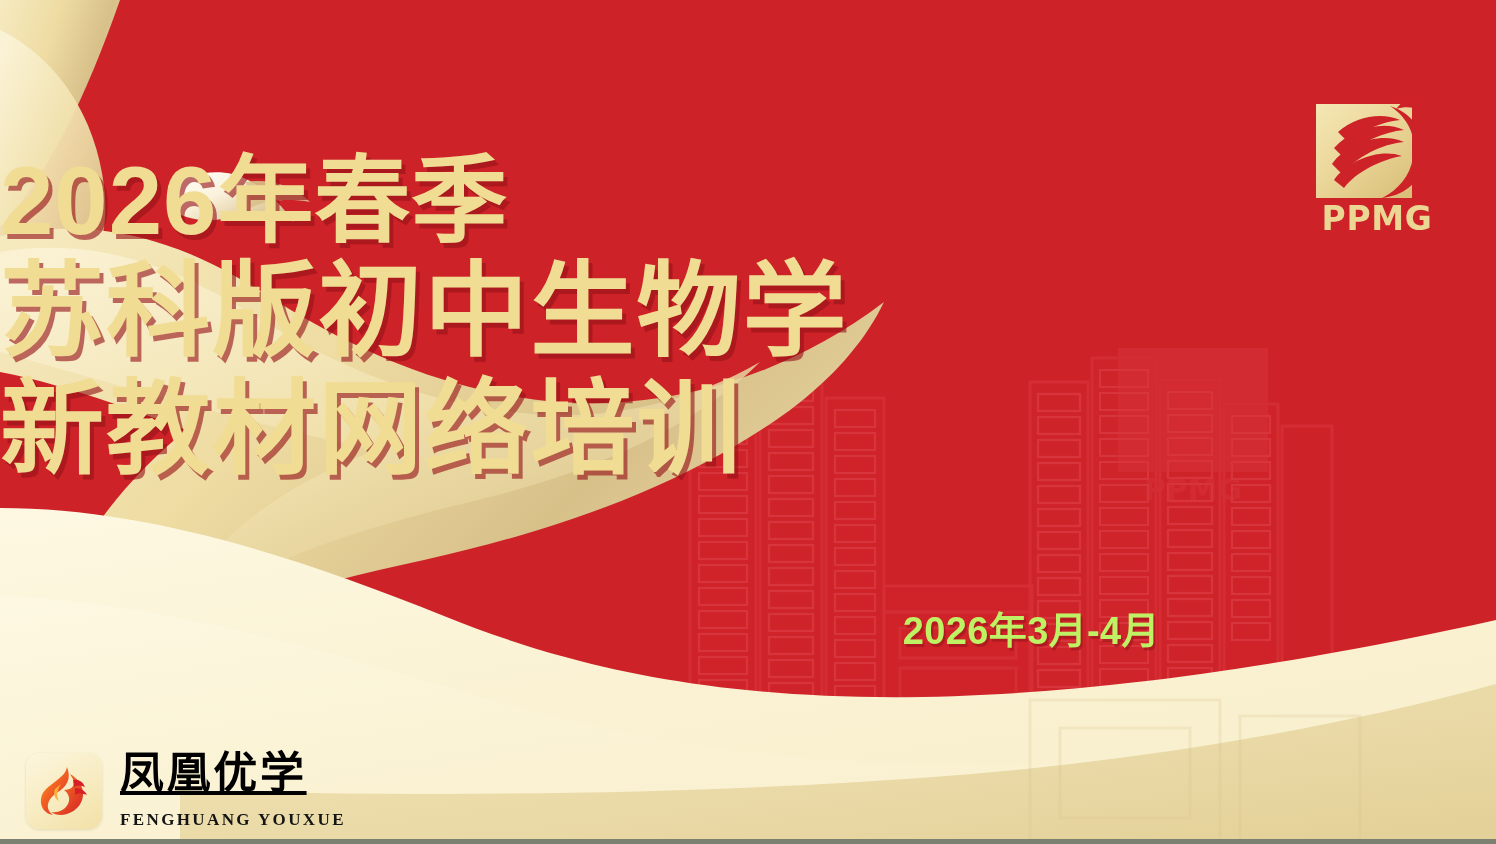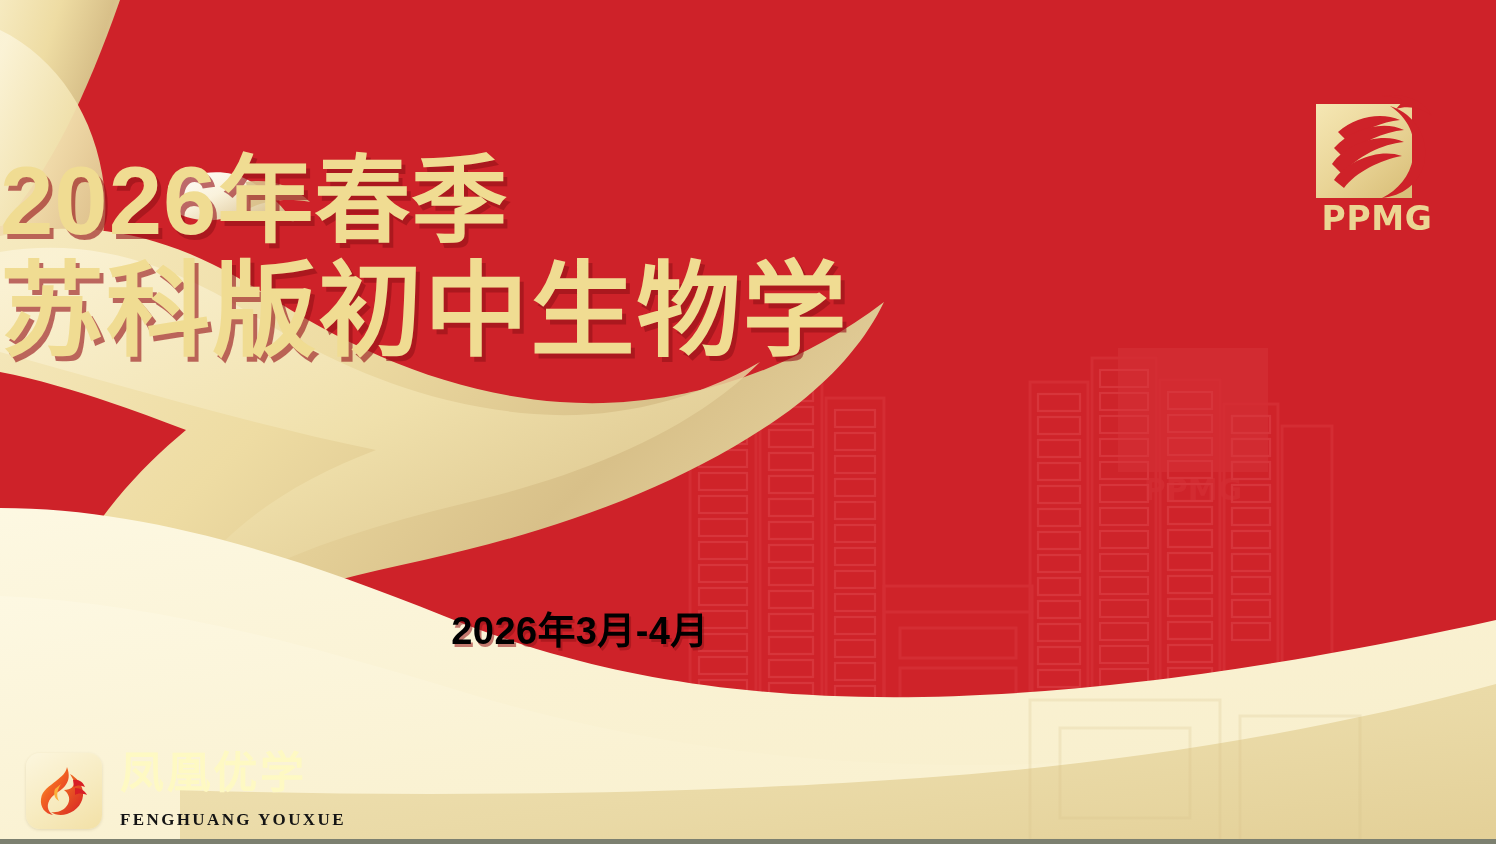--- a/index.html
+++ b/index.html
@@ -55,23 +55,23 @@
   }
   .title-line-3{
     font-size:104px;
     margin-top:8px;
   }
 
   .subtitle{
     position:absolute;
     top:600px;
     left:0; right:336px;
-    text-align:center;
+    text-align:right;
     z-index:30;
-    color:#000000;
+    color:#bef264;
     font-size:38px;
     font-weight:bold;
     letter-spacing:0.01em;
     text-shadow:2px 3px 0 rgba(150,18,24,0.55);
     white-space:nowrap;
     pointer-events:none;
   }
 
   
   .ppmg{
@@ -120,27 +120,28 @@
     flex:0 0 auto;
   }
   .brand-icon svg{display:block;}
   .brand-words{
     margin-left:18px;
     display:flex;
     flex-direction:column;
     justify-content:center;
   }
   .brand-cn{
-    color:#fef9c3;
+    color:#000000;
     font-size:44px;
     line-height:1.02;
     letter-spacing:0.06em;
     font-family:"Liberation Serif","DejaVu Serif",serif;
     font-weight:600;
     white-space:nowrap;
+    text-decoration:underline;
   }
   .brand-en{
     color:#141414;
     font-size:17px;
     line-height:1.1;
     margin-top:14px;
     letter-spacing:0.14em;
     font-family:"Liberation Serif","DejaVu Serif",serif;
     font-weight:600;
     white-space:nowrap;
@@ -472,20 +473,21 @@
         <path d="M20,72 C36,50 70,40 92,50 C70,52 46,64 30,82 Z"></path>
         <path d="M22,88 C36,68 68,56 90,64 C68,68 44,80 32,96 Z"></path>
       </g>
     </svg>
     <span class="ppmg-text">PPMG</span>
   </div>
 
   <div class="title-block">
     <span class="title-line title-line-1">2026年春季</span>
     <span class="title-line title-line-2">苏科版初中生物学</span>
+    <span class="title-line title-line-3">新教材网络培训</span>
   </div>
 
   <div class="subtitle">2026年3月-4月</div>
 
   <div class="brand">
     <span class="brand-icon">
       <svg width="54" height="54" viewBox="0 0 54 54">
         <path d="M30,3
                  C33,11 32,17 28,22
                  C24,27 18,29 14,34

